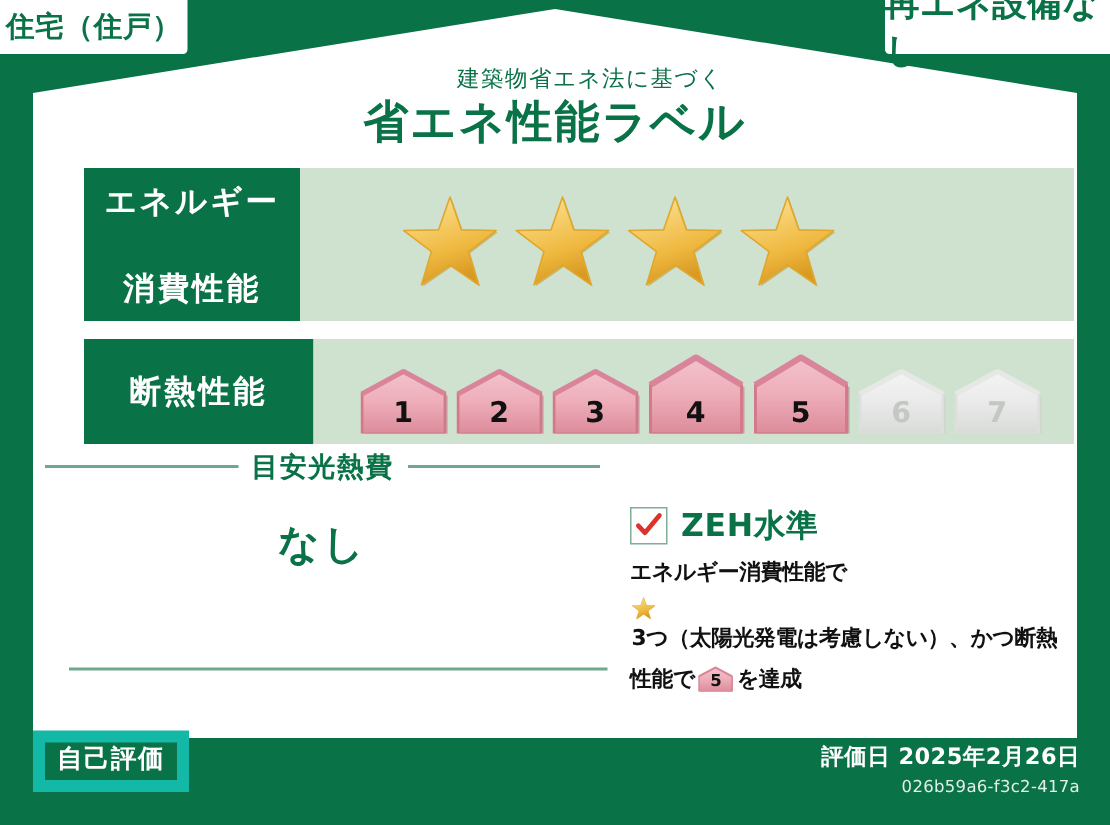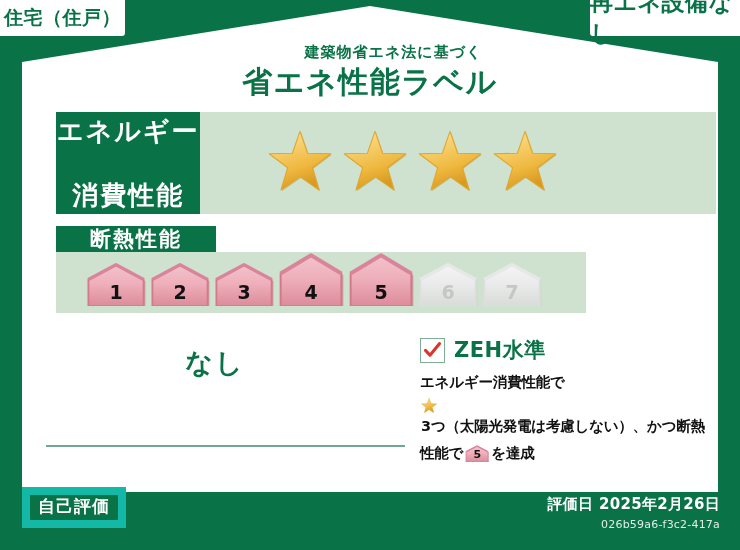--- a/index.html
+++ b/index.html
@@ -22,21 +22,21 @@
   .corner-badge.right{right:0;width:150px;border-bottom-left-radius:3px;font-size:23px;}
 
   
   .roof{
     position:absolute;left:0;top:0;width:740px;height:130px;z-index:1;
   }
   .header-text{
     position:absolute;left:0;top:44px;width:740px;text-align:center;z-index:4;
     color:#0a7247;
   }
-  .header-sub{font-size:15px;font-weight:700;letter-spacing:1px;line-height:1.1;padding-left:47px;}
+  .header-sub{font-size:15px;font-weight:400;letter-spacing:1px;line-height:1.1;padding-left:47px;}
   .header-title{font-size:30px;font-weight:700;letter-spacing:1.5px;margin-top:4px;line-height:1.1;}
 
   
   .body-panel{
     position:absolute;left:22px;top:100px;width:696px;height:392px;
     background:#ffffff;z-index:3;
   }
 
   
   .rate-row{position:absolute;left:0;display:flex;align-items:stretch;}
@@ -44,25 +44,25 @@
     background:#0a7247;color:#fff;font-weight:700;
     display:flex;flex-direction:column;align-items:center;justify-content:center;
     letter-spacing:2px;line-height:1.25;text-align:center;
   }
   .rate-value{
     background:#cfe2d0;display:flex;align-items:center;
   }
 
   
   #row-energy{top:12px;left:34px;width:660px;height:102px;}
-  #row-energy .rate-label{width:160px;font-size:26px;gap:32px;}
+  #row-energy .rate-label{width:160px;font-size:21px;gap:32px;}
   #row-energy .rate-value{width:500px;padding-left:64px;gap:3px;}
 
   
-  #row-insul{top:126px;left:34px;width:660px;height:70px;flex-direction:column;}
+  #row-insul{top:126px;left:34px;width:660px;height:70px;}
   #row-insul .rate-label{width:160px;font-size:21px;}
   #row-insul .rate-value{width:500px;padding-left:30px;align-items:flex-end;gap:4px;padding-bottom:7px;}
 
   .star{display:block;}
   .house{display:block;}
 
   
   .cost-head{
     position:absolute;top:200px;left:8px;width:370px;height:22px;
     display:flex;align-items:center;gap:9px;
@@ -302,20 +302,25 @@
               </defs>
               <polygon points="4,100 4,40 50,6 96,40 96,100" fill="#c9ccc9" transform="translate(3,3)" opacity="0.55"></polygon>
               <polygon points="4,100 4,40 50,6 96,40 96,100" fill="url(#hg6)" stroke="#dcdfdc" stroke-width="3" stroke-linejoin="round"></polygon>
               <polyline points="4,40 50,6 96,40" fill="none" stroke="#e6e8e6" stroke-width="7" stroke-linejoin="round"></polyline>
             </svg>
             <div style="position: absolute; left: 0px; right: 0px; bottom: 4px; text-align: center; font-size: 19px; font-weight: 700; font-family: &quot;DejaVu Sans&quot;, &quot;Liberation Sans&quot;, sans-serif; color: rgb(196, 199, 196); line-height: 1;">7</div>
           </div>
         </div>
     </div>
 
+    <div class="cost-head">
+      <div class="rule"></div>
+      <div class="cost-title">目安光熱費</div>
+      <div class="rule"></div>
+    </div>
     <div class="cost-value">なし</div>
     <div class="cost-rule-bottom"></div>
 
     <div class="zeh">
       <div class="zeh-head">
         <div class="zeh-check">
           <svg width="19" height="19" viewBox="0 0 19 19">
             <path d="M2.5 9.4 L7 14.2 L16.6 2.6" fill="none" stroke="#d9352c" stroke-width="3.1" stroke-linecap="round" stroke-linejoin="round"></path>
           </svg>
         </div>

